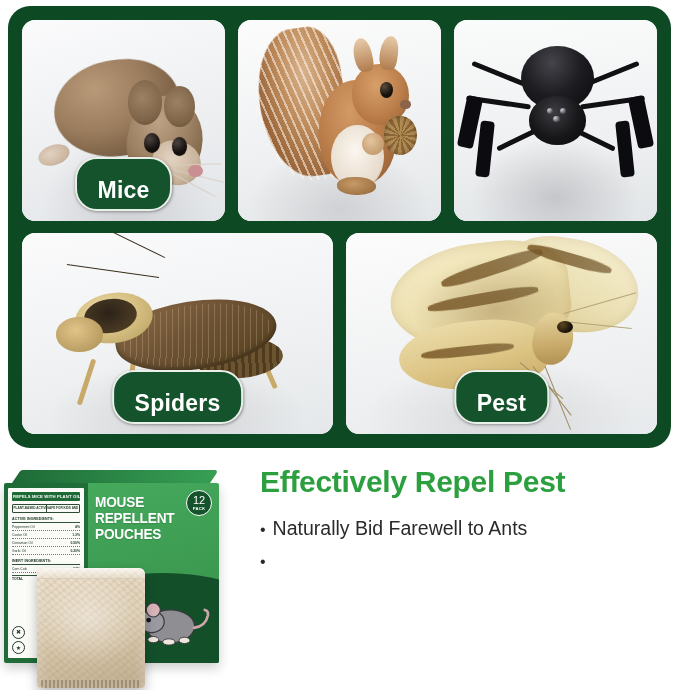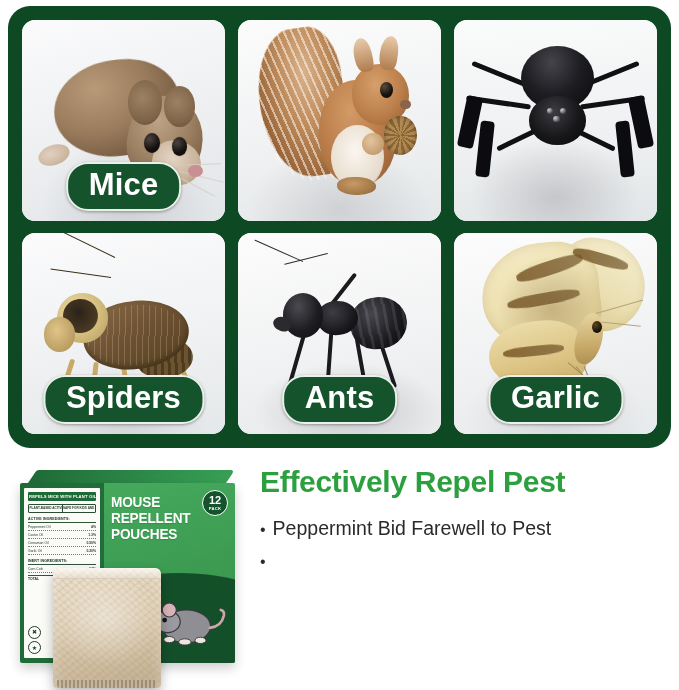--- a/index.html
+++ b/index.html
@@ -29,23 +29,23 @@
     overflow: hidden;
   }
   .pest-photo { position: absolute; inset: 0; overflow: hidden; }
   .pest-label {
     position: absolute; left: 50%; bottom: 10px;
     transform: translateX(-50%);
     background: #14532b;
     border: 2px solid #e9efe9;
     border-radius: 22px;
     color: #ffffff;
-    font-size: 31px; font-weight: bold;
+    font-size: 23px; font-weight: bold;
     letter-spacing: .2px;
-    padding: 5px 21px 7px 21px;
+    padding: 19px 21px 7px 21px;
     white-space: nowrap;
     line-height: 1.05;
     box-shadow: 0 1px 3px rgba(0,0,0,.35);
   }
 
   
   .ph-mouse { background:
      radial-gradient(ellipse 60% 48% at 52% 92%, rgba(170,170,175,.40) 0%, rgba(170,170,175,0) 70%),
      linear-gradient(165deg, #fbfbfc 0%, #eceef0 58%, #e2e5e8 100%); }
   .mouse-body {
@@ -324,21 +324,21 @@
   }
   .mo-antenna {
     position: absolute; height: 1.2px; background: #b5a478;
     transform-origin: left center;
   }
 
   
   .bottom { position: absolute; left: 0; top: 452px; width: 679px; height: 238px; }
 
   
-  .product { position: absolute; left: 20px; top: 18px; width: 232px; height: 212px; }
+  .product { position: absolute; left: 4px; top: 18px; width: 232px; height: 212px; }
 
   .box-top {
     position: absolute; left: 6px; top: 0; width: 198px; height: 16px;
     background: linear-gradient(100deg, #1f6b38 0%, #2f8f4b 65%, #38a055 100%);
     transform: skewX(-34deg);
     transform-origin: bottom left;
     border-radius: 2px 4px 0 0;
   }
   .box-face {
     position: absolute; left: 0; top: 13px; width: 215px; height: 180px;
@@ -428,21 +428,21 @@
     z-index: 3;
   }
   .pack-badge {
     position: absolute; right: 7px; top: 7px;
     width: 26px; height: 26px; border-radius: 50%;
     background: #14532b; border: 1.6px solid #ffffff;
     color: #ffffff; display: flex; flex-direction: column;
     align-items: center; justify-content: center; line-height: 1;
     z-index: 4;
   }
-  .pack-badge .n { font-size: 11px; font-weight: bold; }
+  .pack-badge .n { font-size: 11px; font-weight: normal; }
   .pack-badge .p { font-size: 4.2px; font-weight: bold; letter-spacing: .2px; margin-top: .5px; }
 
   .mouse-art { position: absolute; right: 8px; bottom: 10px; width: 78px; height: 58px; z-index: 3; }
 
   .pouch {
     position: absolute; left: 33px; top: 98px;
     width: 108px; height: 120px;
     border-radius: 6px 6px 4px 4px;
     background:
       radial-gradient(ellipse 78% 58% at 48% 42%, rgba(255,255,255,.42) 0%, rgba(255,255,255,0) 68%),
@@ -558,55 +558,39 @@
           <div class="rc-abd"></div>
           <div class="rc-wing"></div>
           <div class="rc-wingline"></div>
           <div class="rc-pronotum"></div>
           <div class="rc-pronotum-mark"></div>
           <div class="rc-head"></div>
         </div>
         <div class="pest-label">Spiders</div>
       </div>
 
-      <div class="pest-card">
-        <div class="pest-photo ph-ant">
-          <div class="an-ant" style="left:6%;top:14%;width:26%;transform:rotate(24deg)"></div>
-          <div class="an-ant" style="left:22%;top:10%;width:22%;transform:rotate(-14deg)"></div>
-          <div class="an-leg" style="left:28%;top:48%;width:4px;height:30%;transform:rotate(16deg)"></div>
-          <div class="an-leg" style="left:44%;top:48%;width:4px;height:36%;transform:rotate(4deg)"></div>
-          <div class="an-leg" style="left:60%;top:50%;width:4px;height:34%;transform:rotate(-10deg)"></div>
-          <div class="an-leg" style="left:72%;top:48%;width:4px;height:30%;transform:rotate(-18deg)"></div>
-          <div class="an-leg" style="left:50%;top:18%;width:4px;height:22%;transform:rotate(38deg)"></div>
-          <div class="an-gaster"></div>
-          <div class="an-thorax"></div>
-          <div class="an-head"></div>
-          <div class="an-mand"></div>
-        </div>
-        <div class="pest-label">Ants</div>
-      </div>
 
       <div class="pest-card">
         <div class="pest-photo ph-moth">
           <div class="mo-wing-ur"></div>
           <div class="mo-wing-ul"></div>
           <div class="mo-band" style="left:30%;top:14%;width:34%;height:7%;transform:rotate(-18deg)"></div>
           <div class="mo-band" style="left:26%;top:30%;width:36%;height:6%;transform:rotate(-10deg)"></div>
           <div class="mo-band" style="left:58%;top:10%;width:28%;height:6%;transform:rotate(16deg)"></div>
           <div class="mo-wing-ll"></div>
           <div class="mo-band" style="left:24%;top:56%;width:30%;height:5%;transform:rotate(-6deg)"></div>
           <div class="mo-leg" style="left:60%;top:66%;width:20%;transform:rotate(52deg)"></div>
           <div class="mo-leg" style="left:64%;top:66%;width:22%;transform:rotate(68deg)"></div>
           <div class="mo-leg" style="left:56%;top:64%;width:18%;transform:rotate(40deg)"></div>
           <div class="mo-antenna" style="left:70%;top:40%;width:24%;transform:rotate(-16deg)"></div>
           <div class="mo-antenna" style="left:70%;top:44%;width:22%;transform:rotate(6deg)"></div>
           <div class="mo-body"></div>
           <div class="mo-eye"></div>
         </div>
-        <div class="pest-label">Garlic</div>
+        <div class="pest-label">Pest</div>
       </div>
     </div>
   </div>
 
   <div class="bottom">
 
     <div class="product">
       <div class="box-top"></div>
 
       <div class="box-face">
@@ -688,21 +672,21 @@
         <div class="pouch-seal"></div>
         <div class="pouch-bottom"></div>
       </div>
     </div>
 
     <div class="copy">
       <div class="headline">Effectively Repel Pest</div>
       <div class="bullets">
         <div class="bullet">
           <span class="dot">•</span>
-          <span>Peppermint Bid Farewell to Pest</span>
+          <span>Naturally Bid Farewell to Ants</span>
         </div>
         <div class="bullet">
           <span class="dot">•</span>
         </div>
       </div>
     </div>
   </div>
 </div>
 
 </body></html>

